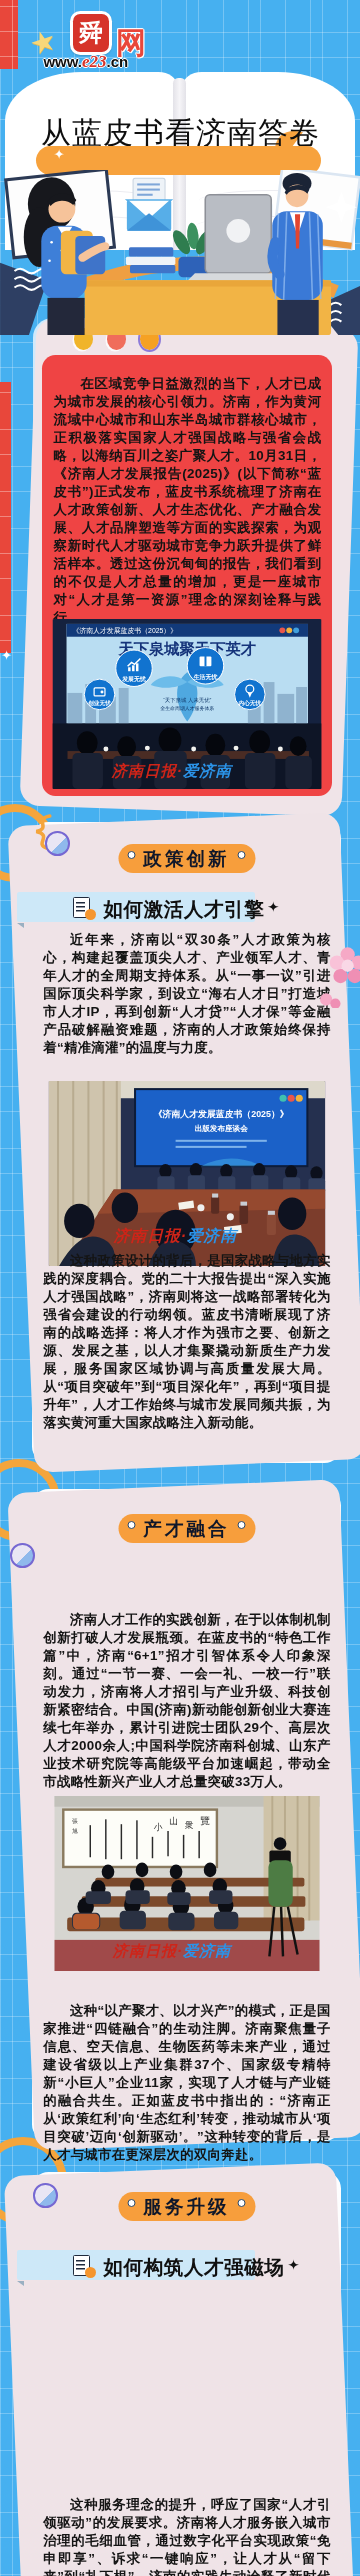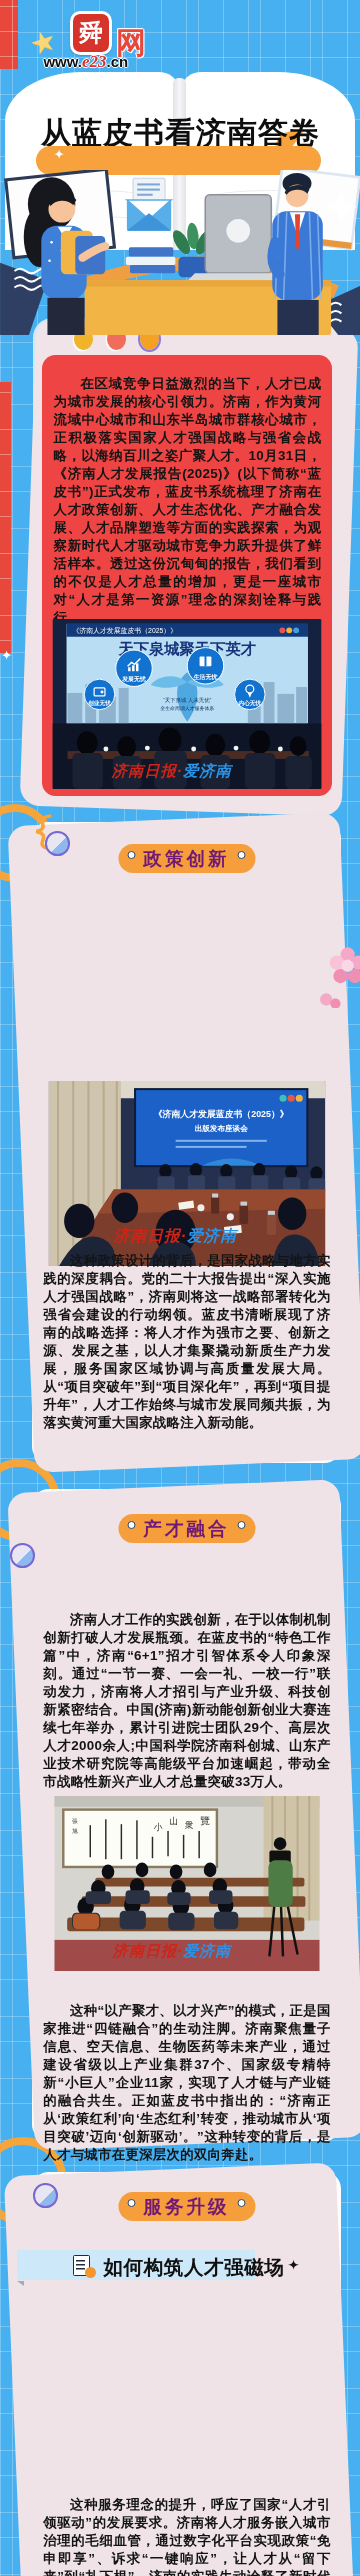--- a/index.html
+++ b/index.html
@@ -27,21 +27,21 @@
     text-shadow:-1px 0 #fff,1px 0 #fff,0 -1px #fff,0 1px #fff;}
   .logo-url .mid{color:#d6342a;font-style:italic;font-family:"Liberation Serif","DejaVu Serif",serif;font-size:17px;}
   
   .book-page{position:absolute;top:72px;width:172px;height:178px;background:#ffffff;z-index:2;}
   .book-page.left{left:5.2px;border-radius:77px 18.5px 0 0 / 49px 13.4px 0 0;}
   .book-page.right{left:183px;border-radius:18.5px 77px 0 0 / 13.4px 49px 0 0;}
   .book-spine{position:absolute;top:78px;left:173px;width:13.4px;height:172px;z-index:2;
     background:linear-gradient(90deg,#e3e2e8,#f6f5f8,#e3e2e8);border-radius:5.2px 5.2px 0 0;}
   .page-line{position:absolute;height:20.6px;border-top:1.5px solid #ececf1;border-radius:50%;}
   .main-title{position:absolute;left:15.5px;top:93px;width:330px;z-index:5;text-align:center;
-    font-size:30px;font-weight:700;color:#0e0e0e;letter-spacing:1px;}
+    font-size:30px;font-weight:400;color:#0e0e0e;letter-spacing:1px;}
   .subtitle-banner{position:absolute;left:36px;top:146px;width:285px;height:29px;z-index:6;
     background:#f7a23d;border-radius:15.5px;text-align:center;line-height:29px;
     font-size:17px;font-weight:800;color:#ffffff;letter-spacing:1px;}
   .banner-sparkle{position:absolute;left:17.5px;top:2.1px;font-size:13.4px;color:#fff;line-height:1;}
   .banner-tail{position:absolute;left:272px;top:127px;z-index:4;}
   
   .card{position:absolute;left:32px;width:309px;background:#fdfdfe;border-radius:16.5px;z-index:5;}
   .card::before{content:"";position:absolute;inset:-3.1px -11.3px;background:#efe3e7;border-radius:18.5px;
     transform:rotate(-2.4deg);z-index:-1;}
   .browser-card{position:absolute;left:33px;top:318px;width:308px;height:486px;background:#cfe9fb;
@@ -52,21 +52,21 @@
   .dot{display:inline-block;width:18.5px;height:21.6px;border-radius:50%;margin-right:12.4px;
     box-shadow:-1.5px 1.5px 0 rgba(255,255,255,.8);}
   .dot1{background:#f0b42a;}
   .dot2{background:#f06d5b;}
   .dot3{background:#f5a123;outline:2.1px solid #8d7bd8;}
   .inner-panel{position:absolute;left:9.3px;right:9.3px;top:37px;bottom:8.2px;background:#ef4444;border-radius:13.4px;}
   .para{position:absolute;left:11.3px;right:10.3px;font-size:13.4px;line-height:18px;color:#141414;
     font-weight:600;text-indent:2em;text-align:justify;letter-spacing:0.3px;margin:0;}
   
   .pill{position:absolute;left:50%;transform:translateX(-50%);width:137px;height:29px;background:#f79e3c;
-    border-radius:15.5px;text-align:center;line-height:29px;font-size:18.5px;font-weight:900;color:#701a75;
+    border-radius:15.5px;text-align:center;line-height:29px;font-size:18.5px;font-weight:900;color:#0f172a;
     letter-spacing:3.1px;}
   .pill .pdot{position:absolute;top:7.2px;width:6.2px;height:6.2px;border-radius:50%;background:#fff;
     border:1.5px solid #2b4a6b;}
   .pill .pdot.l{left:9.3px;} .pill .pdot.r{right:9.3px;}
   .ribbon{position:absolute;left:-15.5px;width:238px;height:30px;background:#cde8f8;border-radius:2.1px;}
   .ribbon .fold{position:absolute;left:0;bottom:-5.7px;width:0;height:0;
     border-top:5.7px solid #9ab0c2;border-left:7.2px solid transparent;}
   .doc-icon{position:absolute;left:56px;top:4.6px;width:15.5px;height:19.6px;background:#fff;
     border:1.5px solid #1f2a3d;border-radius:1.5px;
     background-image:linear-gradient(#1f2a3d,#1f2a3d),linear-gradient(#1f2a3d,#1f2a3d),linear-gradient(#1f2a3d,#1f2a3d);
@@ -310,20 +310,27 @@
     <circle cx="16" cy="104" r="12" fill="#f6a9c6"></circle>
       <circle cx="34" cy="112" r="10" fill="#ef8fb4"></circle>
   </svg>
 
   <div class="card" style="top:822px;height:641px;">
     <div class="pill" style="top:21.6px;">
       <span class="pdot l"></span>
       <span>政策创新</span>
       <span class="pdot r"></span>
     </div>
+    <div class="ribbon" style="top:70px;">
+      <span class="fold"></span>
+      <span class="doc-icon"></span>
+      <span class="doc-dot"></span>
+      <h2><span>如何激活人才引擎</span><span class="h-sparkle">✦</span></h2>
+    </div>
+    <p class="para" style="top:109px;">近年来，济南以“双30条”人才政策为核心，构建起覆盖顶尖人才、产业领军人才、青年人才的全周期支持体系。从“一事一议”引进国际顶尖科学家，到设立“海右人才日”打造城市人才IP，再到创新“人才贷”“人才保”等金融产品破解融资难题，济南的人才政策始终保持着“精准滴灌”的温度与力度。</p>
 
     <svg class="photo" style="top:259px;width:281px;height:185px;" viewBox="0 0 545 365">
       <rect width="545" height="365" fill="#25304f"></rect>
       <rect x="0" y="0" width="545" height="34" fill="#ddd8cb"></rect>
       <rect x="0" y="0" width="142" height="365" fill="#cfc4ad"></rect>
       <g stroke="#b8ab90" stroke-width="4">
           <line x1="18" y1="0" x2="18" y2="365"></line>
           <line x1="48" y1="0" x2="48" y2="365"></line>
           <line x1="78" y1="0" x2="78" y2="365"></line>
           <line x1="108" y1="0" x2="108" y2="365"></line>

